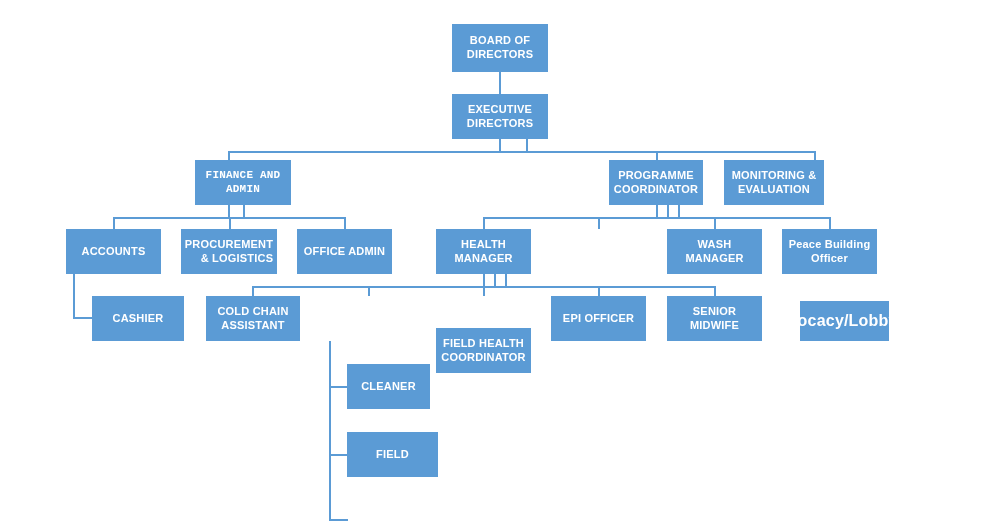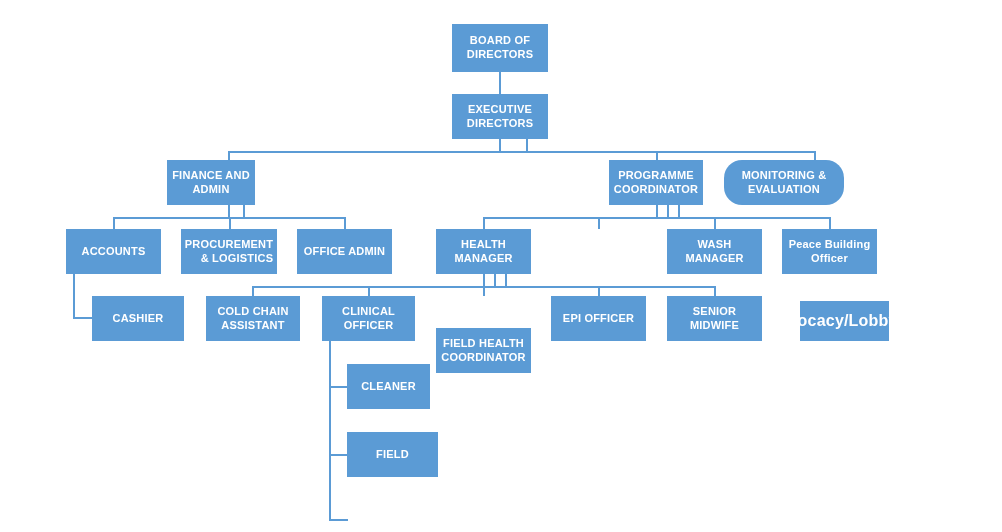--- a/index.html
+++ b/index.html
@@ -100,29 +100,29 @@
   <div class="conn h" style="left:329px; top:519px; width:19px;"></div>
 
   <div class="node" style="left:452px; top:24px; width:96px; height:48px;">
     <span>BOARD OF DIRECTORS</span>
   </div>
 
   <div class="node" style="left:452px; top:94px; width:96px; height:45px;">
     <span>EXECUTIVE DIRECTORS</span>
   </div>
 
-  <div class="node" style="left:167px; top:160px; width:88px; height:45px;">
+  <div class="node" style="left:195px; top:160px; width:96px; height:45px;font-family:Liberation Mono, monospace;">
     <span>FINANCE AND ADMIN</span>
   </div>
 
   <div class="node" style="left:609px; top:160px; width:94px; height:45px;">
     <span>PROGRAMME COORDINATOR</span>
   </div>
 
-  <div class="node" style="left:724px; top:160px; width:120px; height:45px;border-radius:18px;">
+  <div class="node" style="left:724px; top:160px; width:100px; height:45px;">
     <span>MONITORING &amp; EVALUATION</span>
   </div>
 
   <div class="node" style="left:66px; top:229px; width:95px; height:45px;">
     <span>ACCOUNTS</span>
   </div>
 
   <div class="node" style="left:181px; top:229px; width:96px; height:45px;text-align:right;">
     <span>PROCUREMENT &amp; LOGISTICS</span>
   </div>
@@ -145,23 +145,20 @@
   </div>
 
   <div class="node" style="left:206px; top:296px; width:94px; height:45px;">
     <span>COLD CHAIN ASSISTANT</span>
   </div>
 
   <div class="node" style="left:92px; top:296px; width:92px; height:45px;">
     <span>CASHIER</span>
   </div>
 
-  <div class="node" style="left:322px; top:296px; width:93px; height:45px;">
-    <span>CLINICAL OFFICER</span>
-  </div>
 
   <div class="node" style="left:436px; top:296px; width:95px; height:45px;margin-top:32px;">
     <span>FIELD HEALTH COORDINATOR</span>
   </div>
 
   <div class="node" style="left:551px; top:296px; width:95px; height:45px;">
     <span>EPI OFFICER</span>
   </div>
 
   <div class="node" style="left:667px; top:296px; width:95px; height:45px;">

